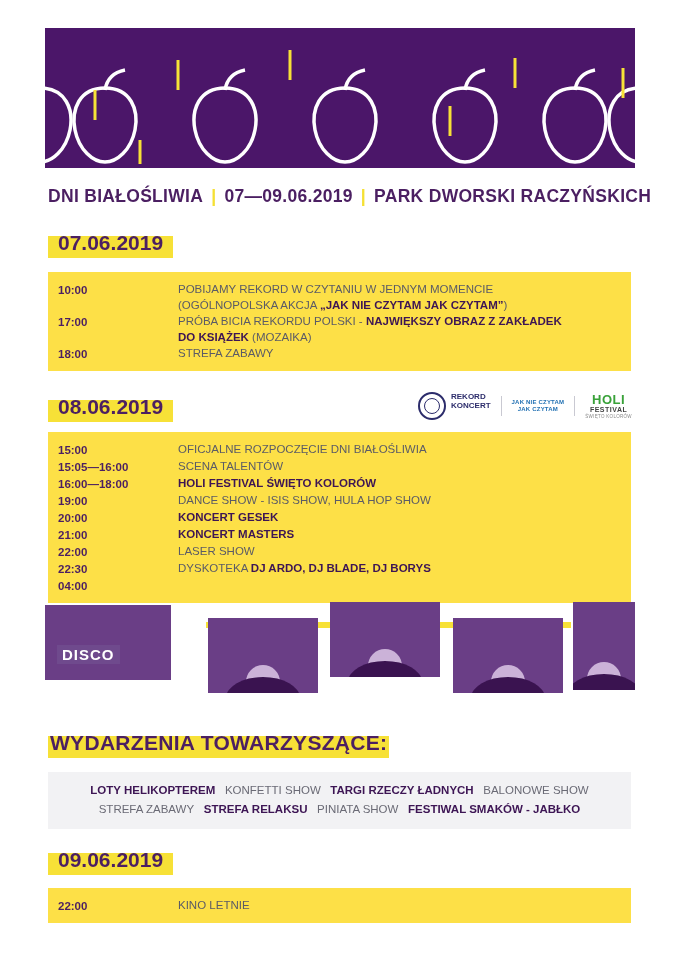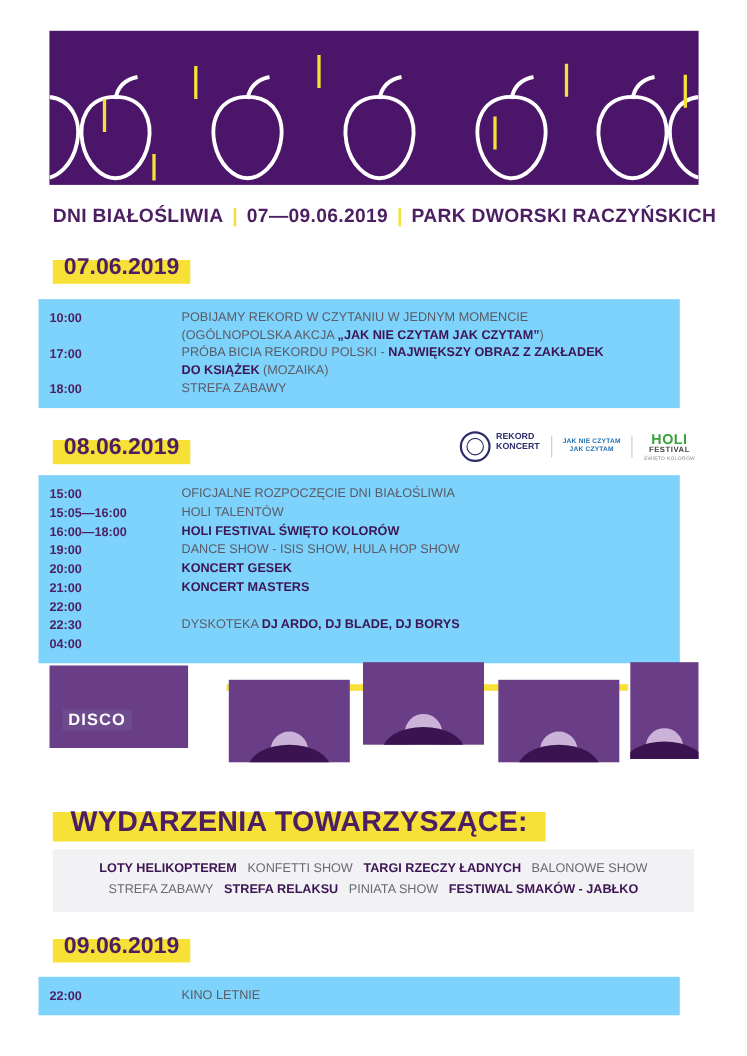--- a/index.html
+++ b/index.html
@@ -57,23 +57,23 @@
     background: linear-gradient(to bottom, rgba(0,0,0,0) 0%, rgba(0,0,0,0) 28%, #f7e137 28%, #f7e137 100%);
     display: inline-block;
   }
   #date1 { top: 228px; }
   #date2 { top: 392px; }
   #date3 { top: 845px; }
 
   
   .sched {
     position: absolute;
-    left: 35px;
+    left: 48px;
     width: 583px;
-    background: #7dd3fc;
+    background: #fde047;
     font-size: 11.5px;
     padding: 9px 0 9px 0;
   }
   #sched1 { top: 272px; }
   #sched2 { top: 432px; }
   #sched3 { top: 888px; }
 
   .srow {
     display: flex;
     align-items: flex-start;
@@ -205,24 +205,24 @@
     letter-spacing: 1px;
     background: #6f4a8d;
     padding: 1px 5px;
   }
 
   
   .wyd-head {
     position: absolute;
     left: 48px;
     top: 728px;
-    font-size: 26px;
+    font-size: 21px;
     font-weight: bold;
     color: #4b1f62;
-    padding: 3px 16px;
+    padding: 3px 2px;
     background: linear-gradient(to bottom, rgba(0,0,0,0) 0%, rgba(0,0,0,0) 28%, #f7e137 28%, #f7e137 100%);
     display: inline-block;
     letter-spacing: 0.3px;
   }
   .wyd-box {
     position: absolute;
     left: 48px;
     top: 772px;
     width: 583px;
     background: #f2f2f4;
@@ -328,40 +328,41 @@
   </div>
 </div>
 
 <div class="sched" id="sched2">
     <div class="srow">
       <div class="stime">15:00</div>
       <div class="sdesc">OFICJALNE ROZPOCZĘCIE DNI BIAŁOŚLIWIA</div>
     </div>
     <div class="srow">
       <div class="stime">15:05—16:00</div>
-      <div class="sdesc">HOLI TALENTÓW</div>
+      <div class="sdesc">SCENA TALENTÓW</div>
     </div>
     <div class="srow">
       <div class="stime">16:00—18:00</div>
       <div class="sdesc"><b>HOLI FESTIVAL ŚWIĘTO KOLORÓW</b></div>
     </div>
     <div class="srow">
       <div class="stime">19:00</div>
       <div class="sdesc">DANCE SHOW - ISIS SHOW, HULA HOP SHOW</div>
     </div>
     <div class="srow">
       <div class="stime">20:00</div>
       <div class="sdesc"><b>KONCERT GESEK</b></div>
     </div>
     <div class="srow">
       <div class="stime">21:00</div>
       <div class="sdesc"><b>KONCERT MASTERS</b></div>
     </div>
     <div class="srow">
       <div class="stime">22:00</div>
+      <div class="sdesc">LASER SHOW</div>
     </div>
     <div class="srow">
       <div class="stime">22:30</div>
       <div class="sdesc">DYSKOTEKA <b>DJ ARDO, DJ BLADE, DJ BORYS</b></div>
     </div>
     <div class="srow">
       <div class="stime">04:00</div>
     </div>
   </div>
 

